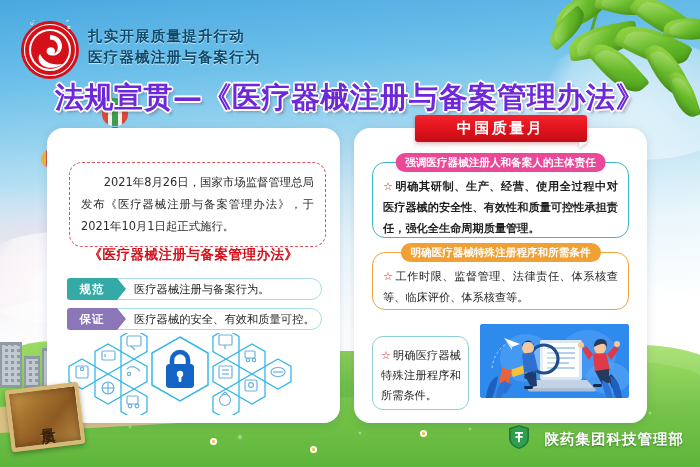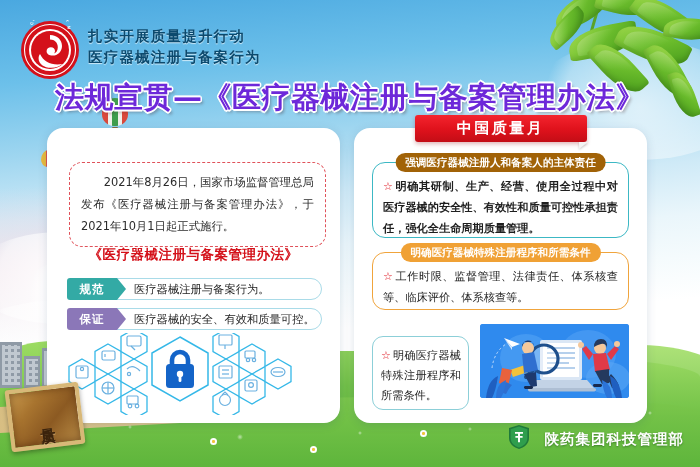--- a/index.html
+++ b/index.html
@@ -209,21 +209,21 @@
     color:#fff; font-size:10.6px; font-weight:bold; white-space:nowrap;
     font-family:"DejaVu Sans","Liberation Sans",sans-serif;
   }
   .cbox .body {
     font-size:11.2px; line-height:1.86; color:#1f1f1f; text-align:justify;
     font-family:"DejaVu Sans","Liberation Sans",sans-serif;
   }
   .star { color:#e0212b; font-size:11px; margin-right:2px; }
 
   #box1 { left:18px; top:34px; width:257px; height:76px; border-color:#3cb8c4; }
-  #box1 .pill { background:#a16207; }
+  #box1 .pill { background:#ec4899; }
   #box1 .body { padding:14px 10px 0 10px;font-weight:bold; }
 
   #box2 { left:18px; top:124px; width:257px; height:58px; border-color:#f0a43c; }
   #box2 .pill { background:#f0a135; }
   #box2 .body { padding:14px 10px 0 10px; }
 
   #box3 { left:18px; top:196px; width:97px; height:74px; border-color:#8ccfd8; border-radius:11px;margin-top:12px; }
   #box3 .body { padding:9px 7px 0 8px; line-height:1.8; }
 
   .illus {

